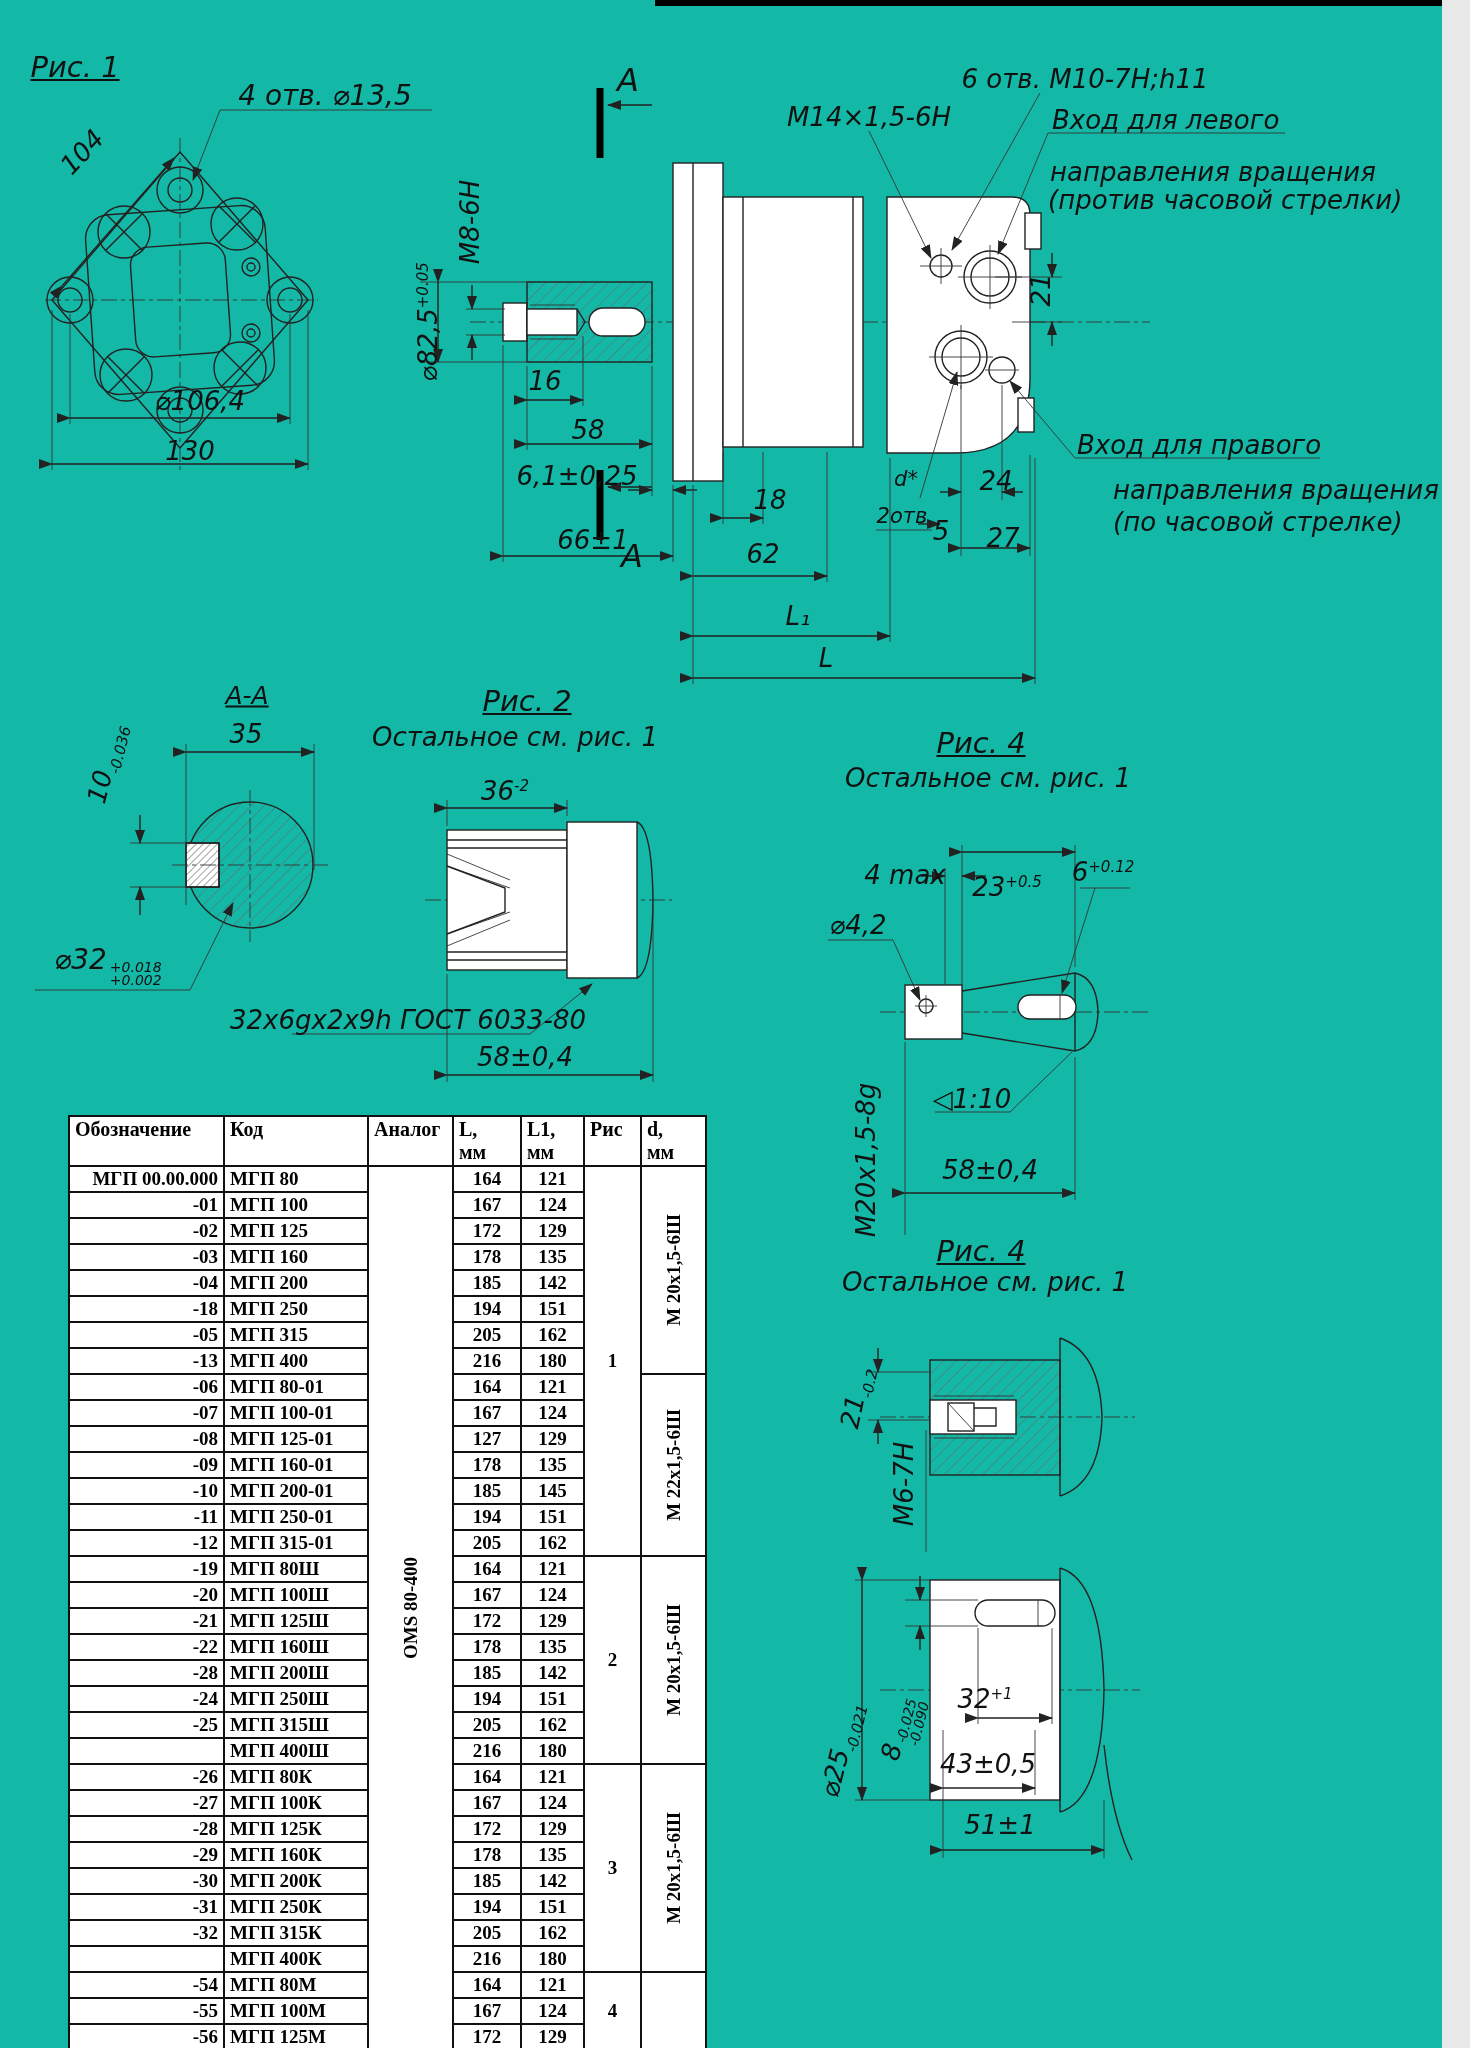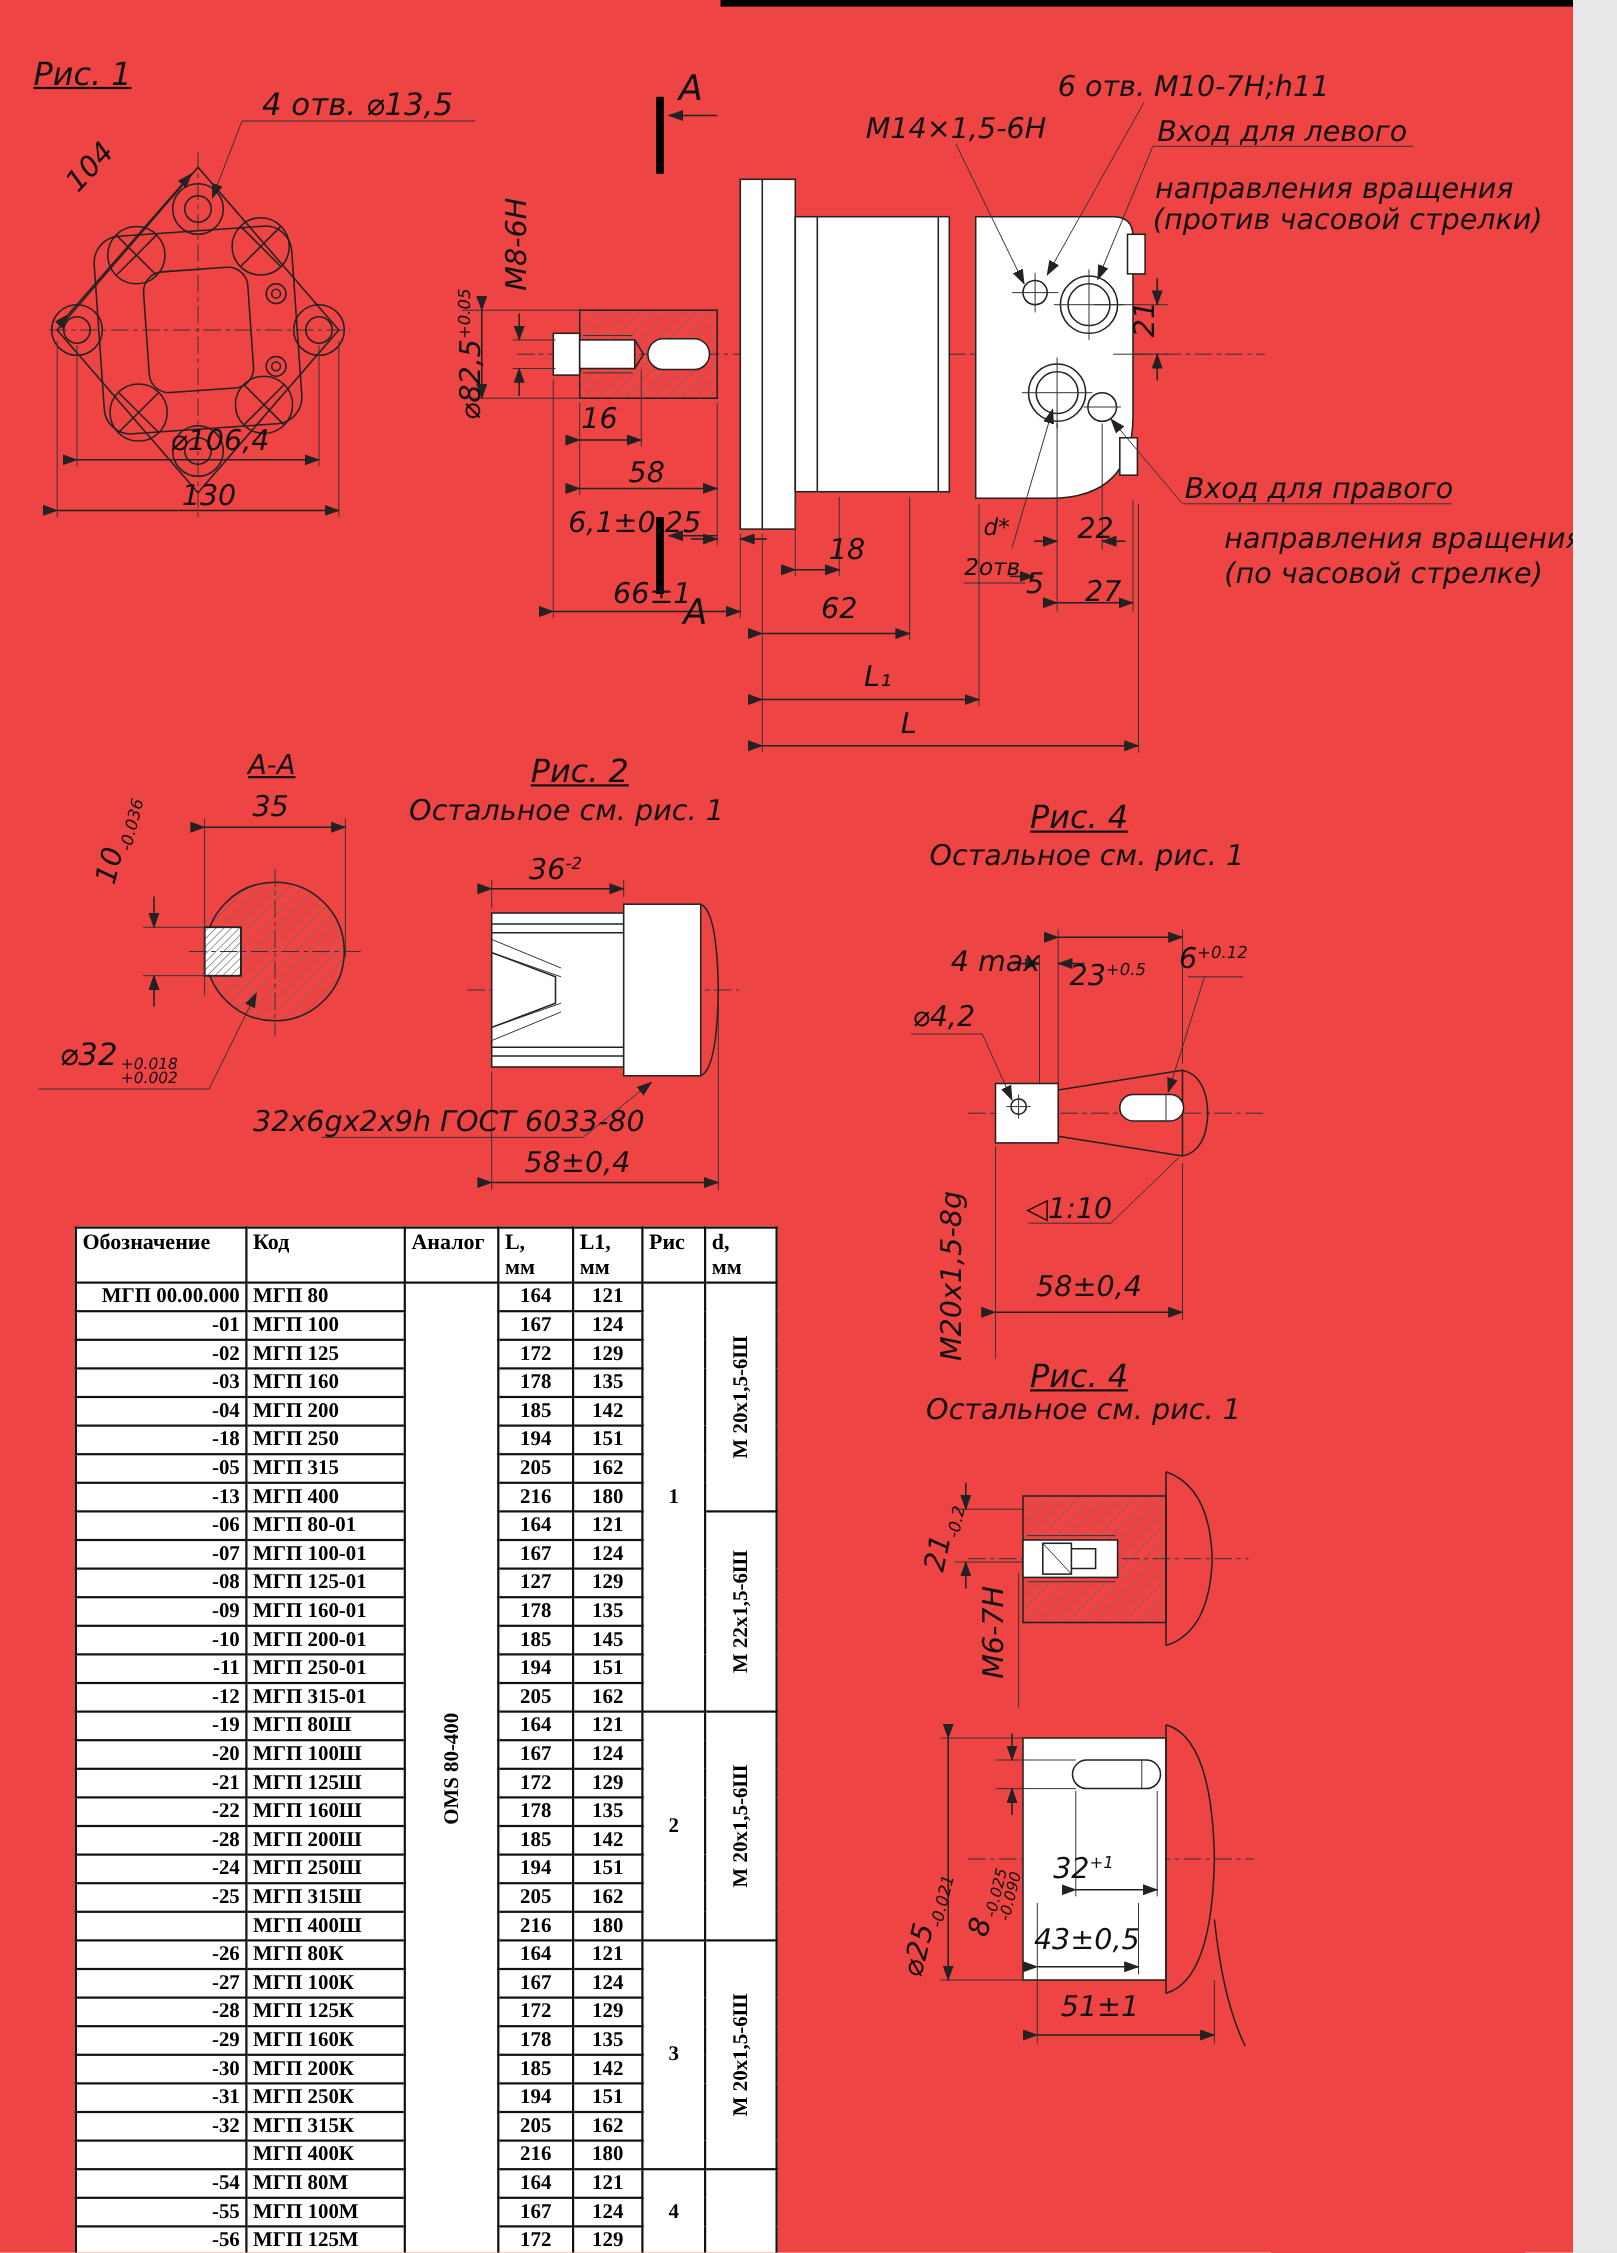--- a/index.html
+++ b/index.html
@@ -1,17 +1,17 @@
 <!DOCTYPE html>
 <html><head>
 <meta charset="utf-8">
 <style>
   html,body{margin:0;padding:0;background:#e8e8e8;}
-  .page{position:relative;width:1430px;height:2048px;background:#ef4444;overflow:hidden;
-        font-family:"DejaVu Sans",sans-serif;}
+  .page{position:relative;width:1430px;height:2048px;background:#14b8a6;overflow:hidden;
+        font-family:"DejaVu Sans",sans-serif;padding-left:12px;}
   svg.art{position:absolute;left:0;top:0;}
   svg .ln{stroke:#222;stroke-width:1.4;fill:none;}
   svg .thin{stroke:#333;stroke-width:0.9;fill:none;}
   svg .thick{stroke:#000;stroke-width:7;fill:none;}
   svg .cl{stroke:#333;stroke-width:0.9;fill:none;stroke-dasharray:16 4 4 4;}
   svg .wh{fill:#fff;stroke:#222;stroke-width:1.4;}
   .lbl{position:absolute;transform:translate(-50%,-50%);white-space:nowrap;
        font:italic 26px "DejaVu Sans",sans-serif;color:#111;z-index:3;}
   .la{transform:translate(0,-50%);}
   .title{font-size:29px;text-decoration:underline;}
@@ -308,21 +308,21 @@
 <div class="lbl" style="left:826px;top:658px">L</div>
 <div class="lbl" style="left:869px;top:117px">М14×1,5-6Н</div>
 <div class="lbl" style="left:1085px;top:79px">6 отв. М10-7Н;h11</div>
 <div class="lbl la" style="left:1052px;top:120px">Вход для левого</div>
 <div class="lbl la" style="left:1050px;top:172px">направления вращения</div>
 <div class="lbl la" style="left:1048px;top:200px">(против часовой стрелки)</div>
 <div class="lbl la" style="left:1077px;top:445px">Вход для правого</div>
 <div class="lbl la" style="left:1113px;top:490px">направления вращения</div>
 <div class="lbl la" style="left:1113px;top:522px">(по часовой стрелке)</div>
 <div class="lbl" style="left:1041px;top:290px;transform:translate(-50%,-50%) rotate(-90deg)">21</div>
-<div class="lbl" style="left:996px;top:481px">22</div>
+<div class="lbl" style="left:996px;top:481px">24</div>
 <div class="lbl" style="left:1003px;top:538px">27</div>
 <div class="lbl" style="left:941px;top:531px">5</div>
 <div class="lbl sm" style="left:906px;top:479px">d*</div>
 <div class="lbl sm" style="left:902px;top:516px">2отв</div>
 
 <div class="lbl title" style="left:247px;top:695px;font-size:25px">А-А</div>
 <div class="lbl" style="left:246px;top:734px">35</div>
 <div class="lbl" style="left:108px;top:764px;transform:translate(-50%,-50%) rotate(-76deg)"><span>10</span><sub>-0.036</sub></div>
 <div class="lbl" style="left:108px;top:965px;font-size:28px"><span>⌀32</span><span class="tolcol">
         <span>+0.018</span>

